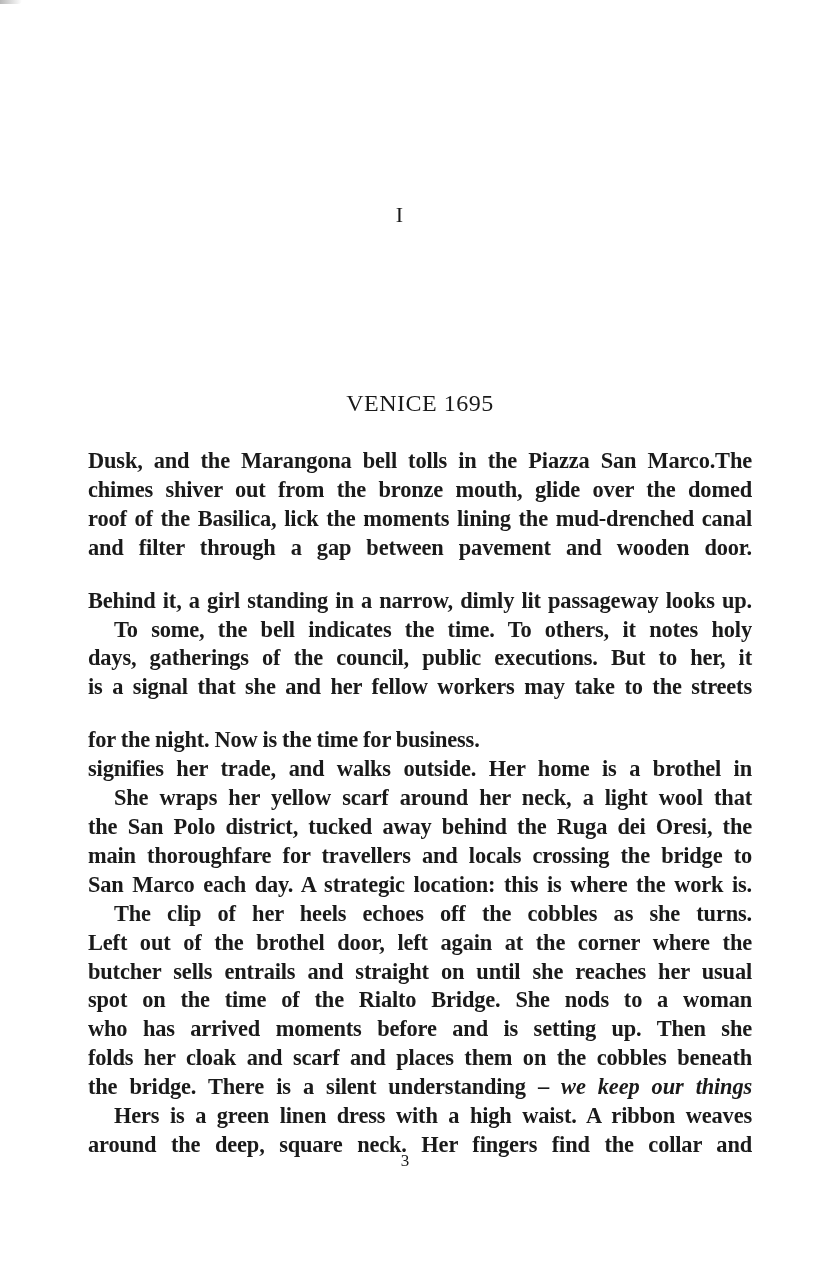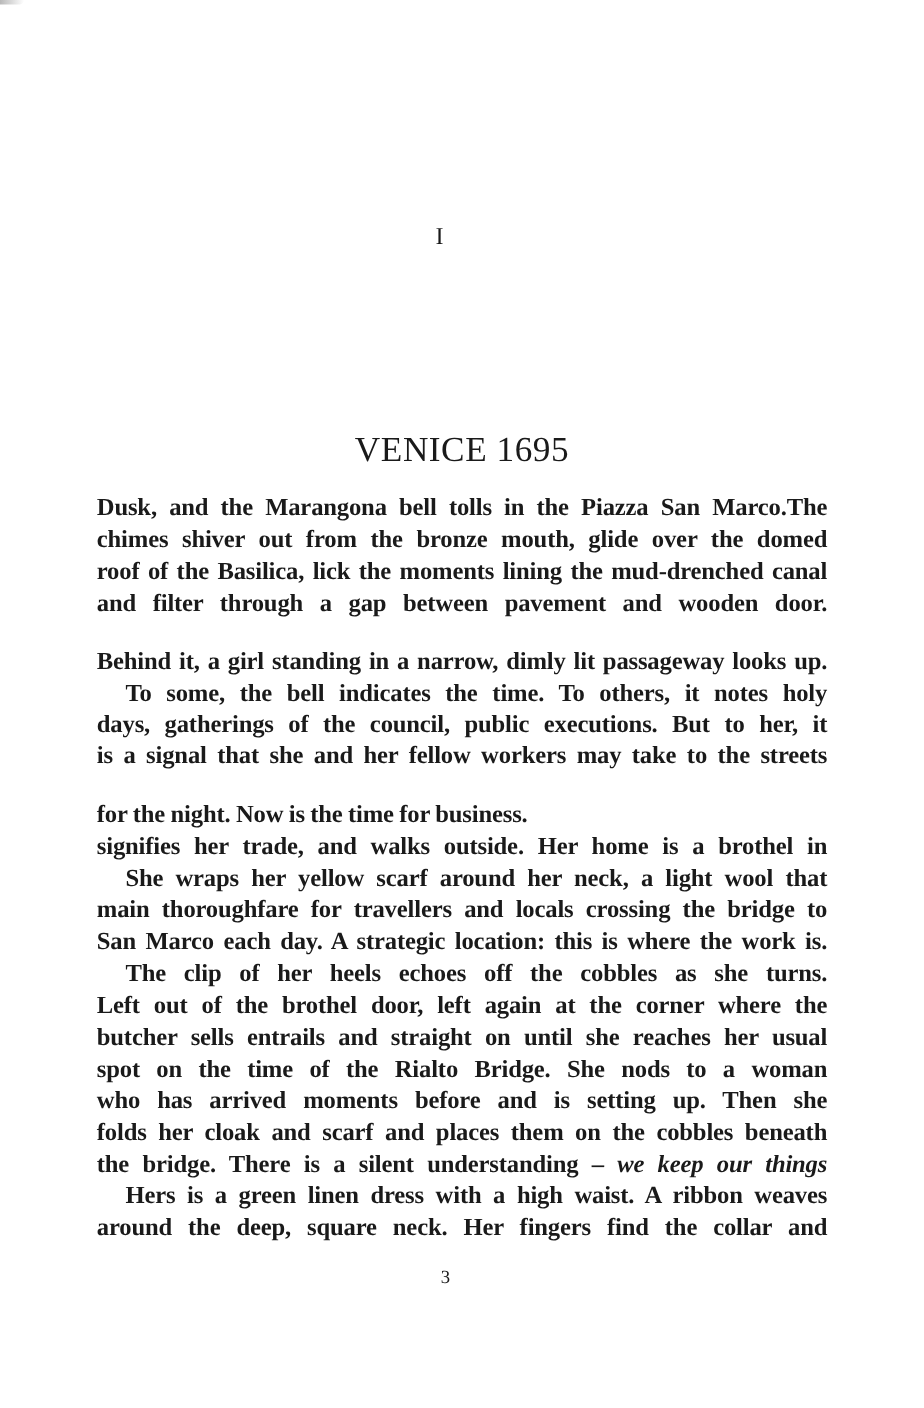--- a/index.html
+++ b/index.html
@@ -33,21 +33,21 @@
       text-align: center;
       font-size: 22px;
       letter-spacing: 1px;
     }
     .chapter-title {
       position: absolute;
       top: 390px;
       left: 0;
       width: 840px;
       text-align: center;
-      font-size: 32px;
+      font-size: 24px;
       letter-spacing: 0.5px;
     }
     .body-text {
       position: absolute;
       top: 447px;
       left: 88px;
       width: 664px;
       font-size: 22.4px;
       line-height: 28.9px;
       text-align: justify;
@@ -111,20 +111,21 @@
   <p class="first">
     <span class="line indent">To some, the bell indicates the time. To others, it notes holy</span>
     <span class="line">days, gatherings of the council, public executions. But to her, it</span>
     <span class="line">is a signal that she and her fellow workers may take to the streets</span>
     <span class="line last">for the night. Now is the time for business.</span>
   </p>
 
   <p class="first">
     <span class="line">signifies her trade, and walks outside. Her home is a brothel in</span>
     <span class="line indent">She wraps her yellow scarf around her neck, a light wool that</span>
+    <span class="line">the San Polo district, tucked away behind the Ruga dei Oresi, the</span>
     <span class="line">main thoroughfare for travellers and locals crossing the bridge to</span>
     <span class="line" style="text-align-last: justify;">San Marco each day. A strategic location: this is where the work is.</span>
   </p>
 
   <p class="first">
     <span class="line indent">The clip of her heels echoes off the cobbles as she turns.</span>
     <span class="line">Left out of the brothel door, left again at the corner where the</span>
     <span class="line">butcher sells entrails and straight on until she reaches her usual</span>
     <span class="line">spot on the time of the Rialto Bridge. She nods to a woman</span>
     <span class="line">who has arrived moments before and is setting up. Then she</span>

